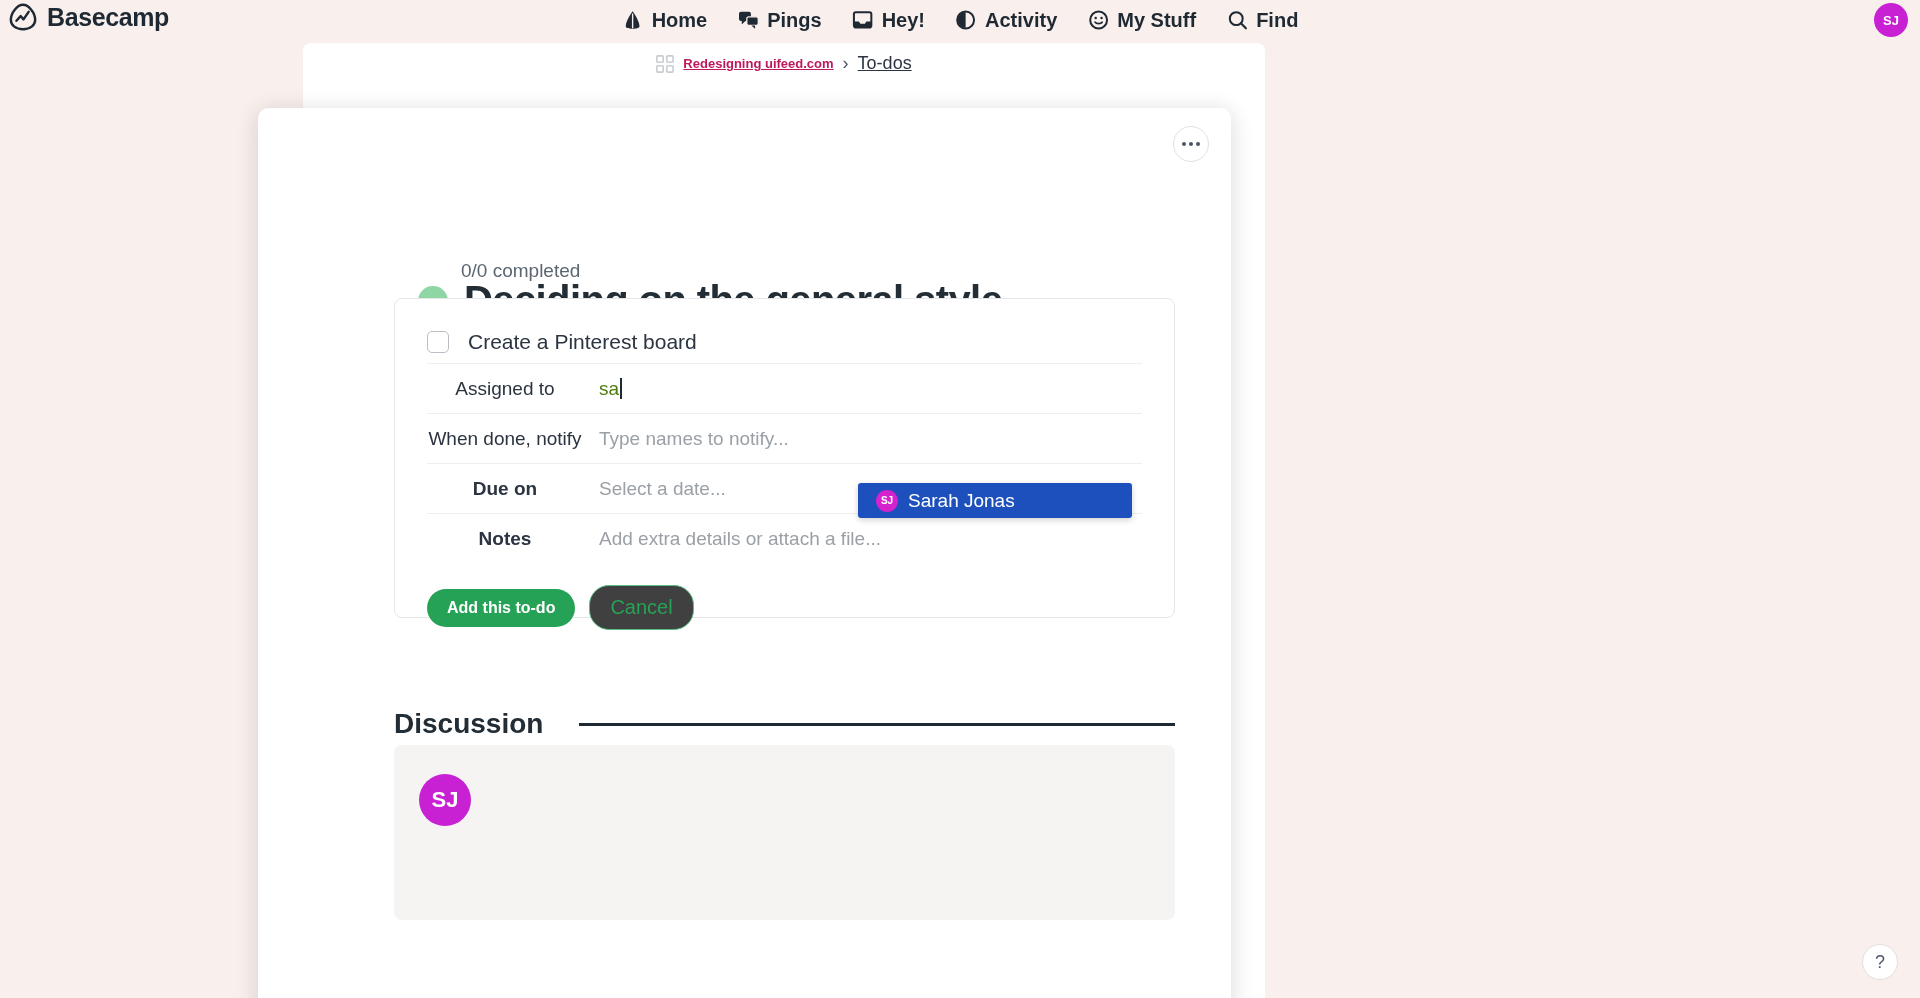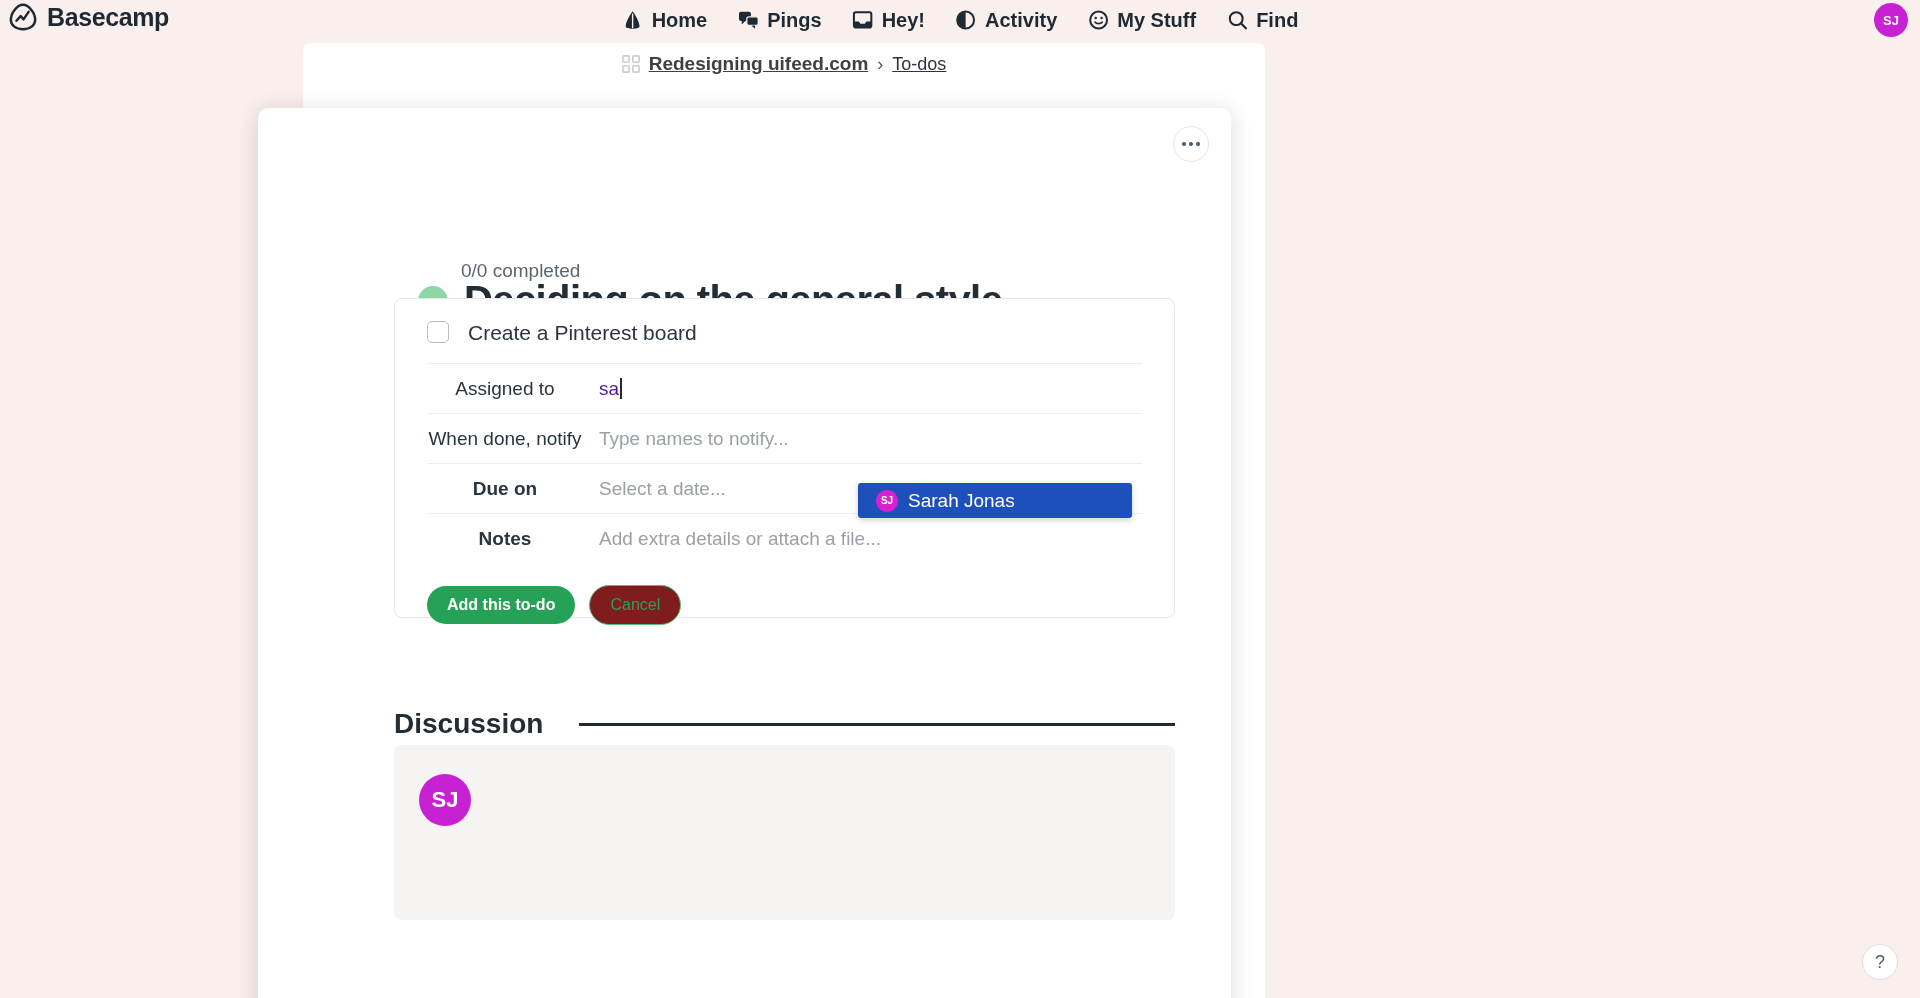--- a/index.html
+++ b/index.html
@@ -50,21 +50,21 @@
     background: #ffffff;
     border-radius: 8px 8px 0 0;
   }
   .breadcrumb {
     position: absolute; left: 0; top: 10px; width: 962px;
     display: flex; align-items: center; justify-content: center; gap: 9px;
     font-size: 18px;
   }
   .bc-grid { width: 18px; height: 18px; flex: none; }
   .bc-project {
-    color: #404040; font-weight: bold; font-size: 19px;
+    color: #be185d; font-weight: bold; font-size: 13px;
     text-decoration: underline; cursor: pointer;
   }
   .bc-sep { color: #4b5563; font-size: 18px; }
   .bc-todos {
     color: #2b3440; font-size: 18px; text-decoration: underline; cursor: pointer;
   }
 
   
   .modal {
     position: absolute; left: 258px; top: 108px;
@@ -100,53 +100,53 @@
   }
 
   
   .form-card {
     position: absolute; left: 136px; top: 190px;
     width: 781px; height: 320px;
     border: 1px solid #e6e6e8; border-radius: 8px;
     background: #fff;
   }
   .todo-title-row {
-    display: flex; gap: 19px;
+    display: flex; align-items: center; gap: 19px;
     padding: 22px 0 0 32px; height: 64px;
   }
   .cbox {
     width: 22px; height: 22px; border: 1.5px solid #b9bdc4; border-radius: 5px;
     background: #fff; flex: none; cursor: pointer;
   }
   .todo-title-text { font-size: 21px; color: #2b3440; }
 
   .frow {
     display: flex; align-items: center;
     height: 50px; margin: 0 32px;
     border-top: 1px solid #edeef0;
   }
   .flabel {
     width: 172px; text-align: center; padding-right: 16px;
     font-size: 19px; color: #2b3440; font-weight: bold;
   }
   .flabel.plain { font-weight: normal; }
-  .fvalue { font-size: 19px; color: #4c1d95; position: relative; flex: 1; }
+  .fvalue { font-size: 19px; color: #4d7c0f; position: relative; flex: 1; }
   .fplaceholder { font-size: 19px; color: #9aa0a6; }
   .caret {
     display: inline-block; width: 1.5px; height: 21px;
     background: #1f2933; vertical-align: -4px; margin-left: 1px;
   }
 
   .btn-row { display: flex; align-items: center; gap: 14px; padding: 22px 0 0 32px; }
   .btn-primary {
     background: #26a257; color: #fff; font-size: 16px; font-weight: bold;
     border: none; border-radius: 20px; padding: 10px 20px; cursor: pointer;
   }
   .btn-ghost {
-    background: #7f1d1d; color: #26a257; font-size: 16px;
+    background: #404040; color: #26a257; font-size: 20px;
     border: 1px solid #5bbd81; border-radius: 20px; padding: 10px 20px; cursor: pointer;
   }
 
   
   .ac-drop {
     position: absolute; left: 600px; top: 375px;
     width: 274px; height: 35px;
     background: #1d50bd; border-radius: 3px;
     display: flex; align-items: center; gap: 10px;
     padding-left: 18px;

